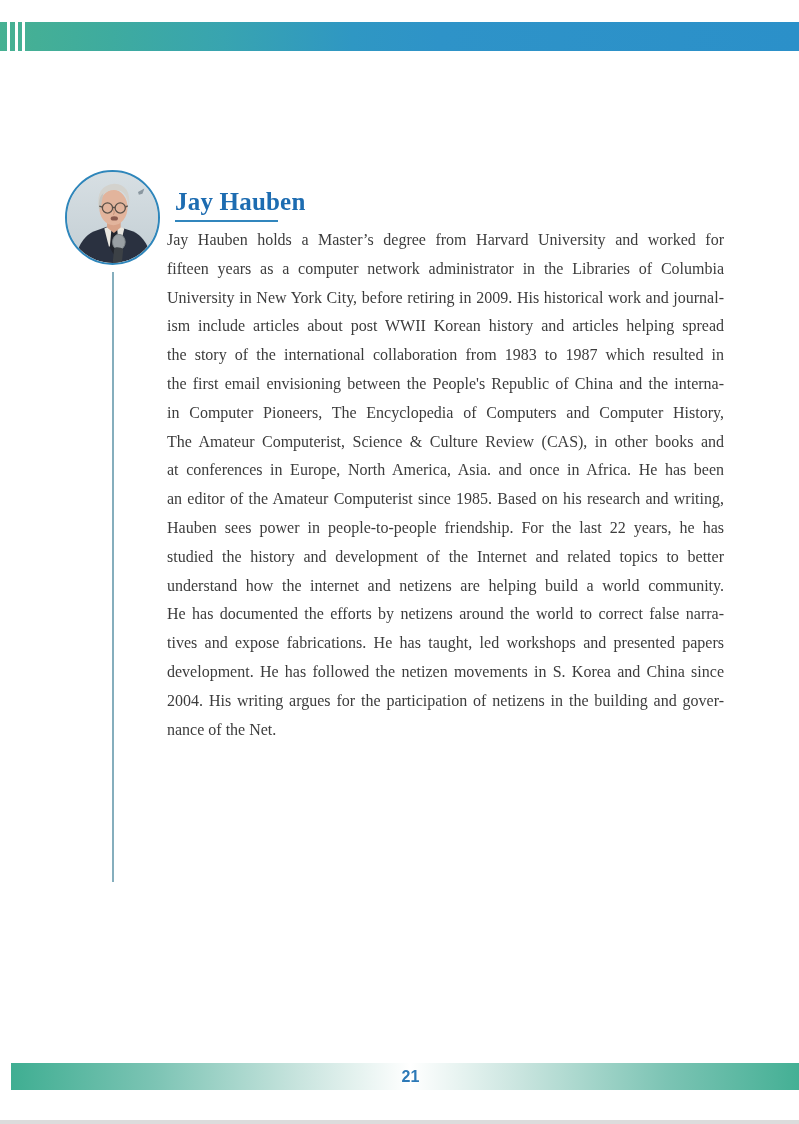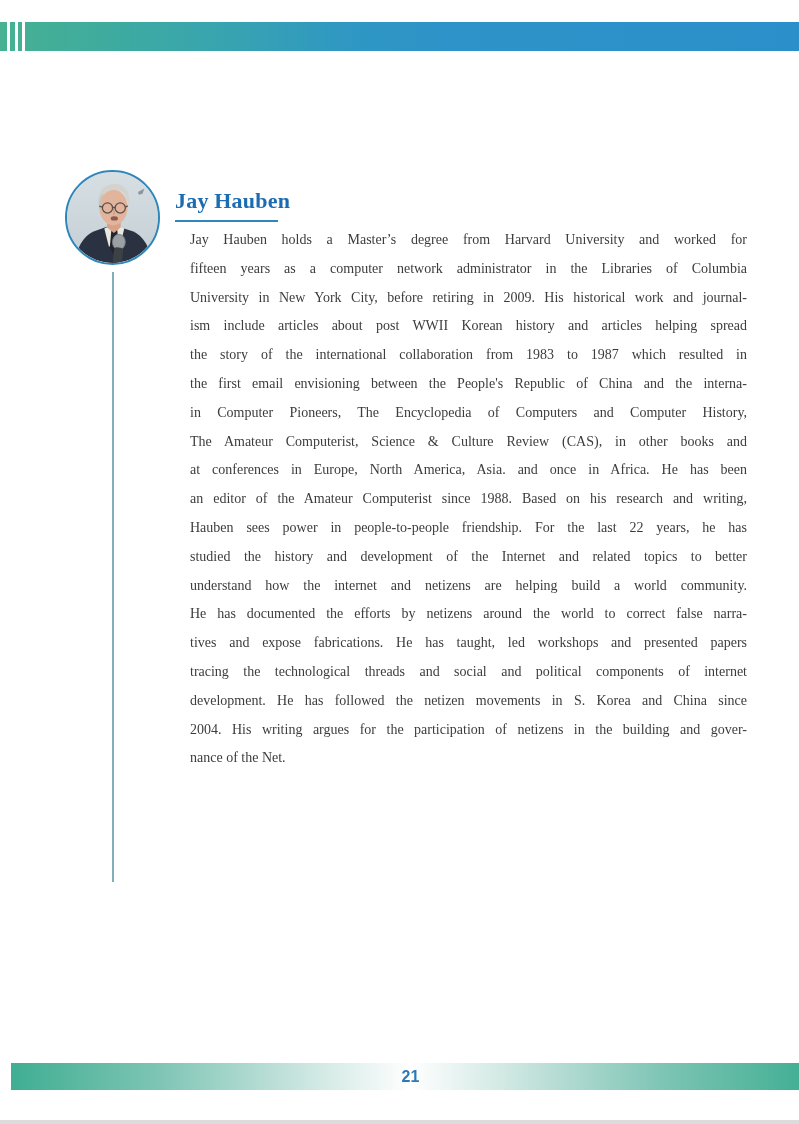--- a/index.html
+++ b/index.html
@@ -46,39 +46,39 @@
     position: absolute;
     left: 111.5px; top: 272px;
     width: 2px; height: 610px;
     background: #85aebd;
   }
 
   
   .profile-name {
     position: absolute;
     left: 175px; top: 188px;
-    font-size: 22px;
+    font-size: 25px;
     font-weight: bold;
     color: #1d6cb1;
     letter-spacing: 0.2px;
     text-align: right;
   }
   .heading-underline {
     position: absolute;
     left: 175px; top: 220px;
     width: 103px; height: 2px;
     background: #3186bd;
   }
 
   
   .bio {
     position: absolute;
-    left: 190px; top: 226px;
+    left: 167px; top: 226px;
     width: 557px;
-    font-size: 14px;
+    font-size: 16px;
     color: #3c3c3c;
   }
   .bio-line {
     height: 28.8px;
     line-height: 28.8px;
     text-align: justify;
     text-align-last: justify;
     white-space: normal;
   }
   .bio-line.bio-line-last {
@@ -176,27 +176,26 @@
   <div class="bio">
       <div class="bio-line">Jay Hauben holds a Master’s degree from Harvard University and worked for</div>
       <div class="bio-line">fifteen years as a computer network administrator in the Libraries of Columbia</div>
       <div class="bio-line">University in New York City, before retiring in 2009. His historical work and journal-</div>
       <div class="bio-line">ism include articles about post WWII Korean history and articles helping spread</div>
       <div class="bio-line">the story of the international collaboration from 1983 to 1987 which resulted in</div>
       <div class="bio-line">the first email envisioning between the People's Republic of China and the interna-</div>
       <div class="bio-line">in Computer Pioneers, The Encyclopedia of Computers and Computer History,</div>
       <div class="bio-line">The Amateur Computerist, Science &amp; Culture Review (CAS), in other books and</div>
       <div class="bio-line">at conferences in Europe, North America, Asia. and once in Africa. He has been</div>
-      <div class="bio-line">an editor of the Amateur Computerist since 1988. Based on his research and writing,</div>
+      <div class="bio-line">an editor of the Amateur Computerist since 1985. Based on his research and writing,</div>
       <div class="bio-line">Hauben sees power in people-to-people friendship. For the last 22 years, he has</div>
       <div class="bio-line">studied the history and development of the Internet and related topics to better</div>
       <div class="bio-line">understand how the internet and netizens are helping build a world community.</div>
       <div class="bio-line">He has documented the efforts by netizens around the world to correct false narra-</div>
       <div class="bio-line">tives and expose fabrications. He has taught, led workshops and presented papers</div>
-      <div class="bio-line">tracing the technological threads and social and political components of internet</div>
       <div class="bio-line">development. He has followed the netizen movements in S. Korea and China since</div>
       <div class="bio-line">2004. His writing argues for the participation of netizens in the building and gover-</div>
       <div class="bio-line bio-line-last">nance of the Net.</div>
     </div>
 
   <div class="footer-bar">
     <span class="page-number">21</span>
   </div>
 
   <div class="page-bottom-edge"></div>

